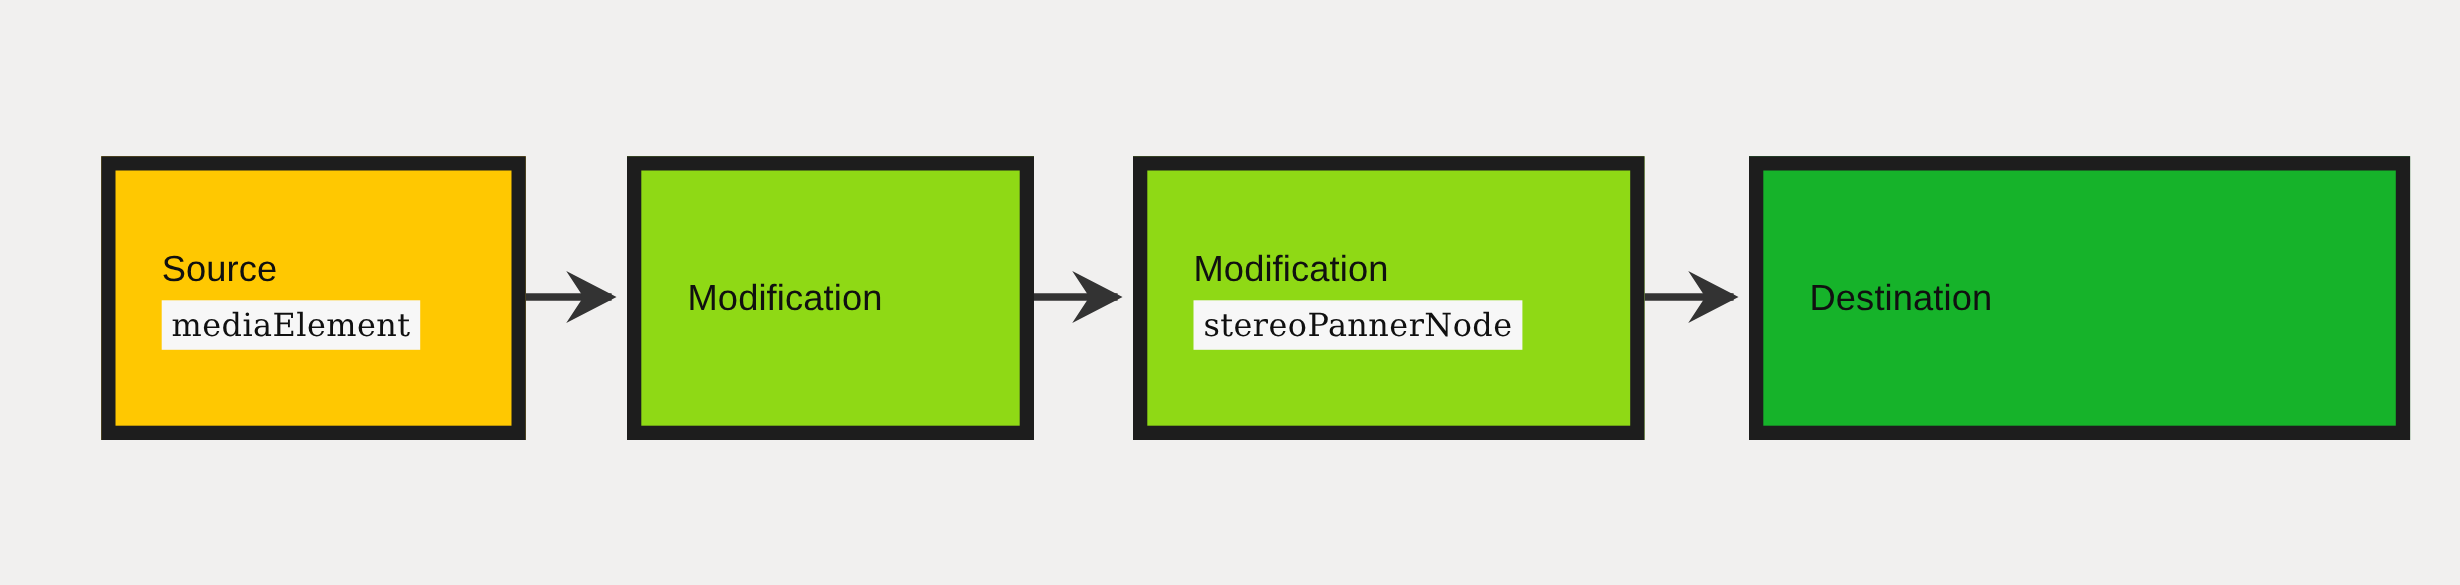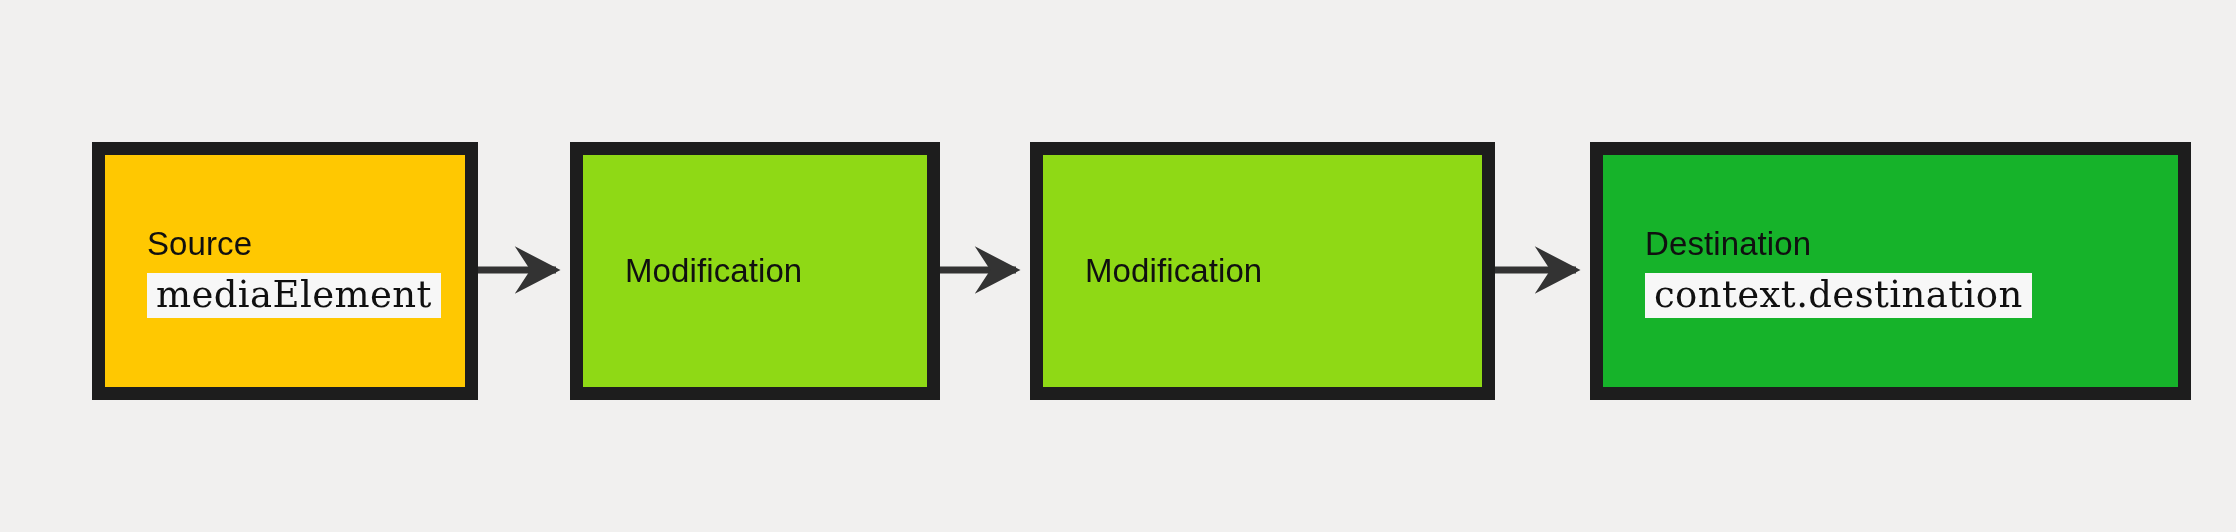--- a/index.html
+++ b/index.html
@@ -42,21 +42,21 @@
   .node-title {
     font-family: "Liberation Sans", sans-serif;
     font-size: 33px;
     line-height: 38px;
     color: #101010;
     white-space: nowrap;
     letter-spacing: 0.1px;
   }
   .node-code {
     font-family: "DejaVu Serif", "Liberation Serif", serif;
-    font-size: 37px;
+    font-size: 29px;
     line-height: 40px;
     color: #101010;
     background: #f7f7f7;
     padding: 2px 9px 3px 9px;
     white-space: pre;
     letter-spacing: 0.4px;
   }
 
   
   .edge {
@@ -109,23 +109,23 @@
 
   <div class="node" id="node-gain" style="left: 570px; top: 142px; width: 370px; height: 258px; background: rgb(143, 217, 21); border-color: rgb(29, 29, 29);">
     <div class="node-inner">
       <div class="node-title">Modification</div>
     </div>
   </div>
 
   <div class="node" id="node-panner" style="left: 1030px; top: 142px; width: 465px; height: 258px; background: rgb(143, 217, 21); border-color: rgb(29, 29, 29);">
     <div class="node-inner">
       <div class="node-title">Modification</div>
+      <div class="node-code">stereoPannerNode</div>
     </div>
   </div>
 
   <div class="node" id="node-destination" style="left: 1590px; top: 142px; width: 601px; height: 258px; background: rgb(22, 179, 42); border-color: rgb(29, 29, 29);">
     <div class="node-inner">
       <div class="node-title">Destination</div>
-      <div class="node-code">context.destination</div>
     </div>
   </div>
 
 </div>
 
 </body></html>

